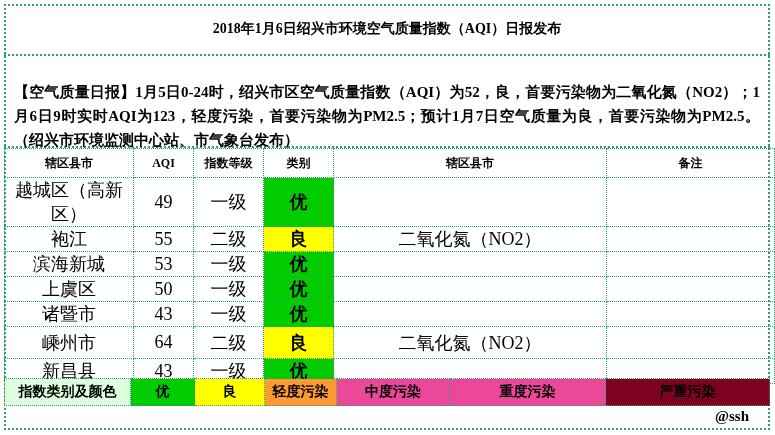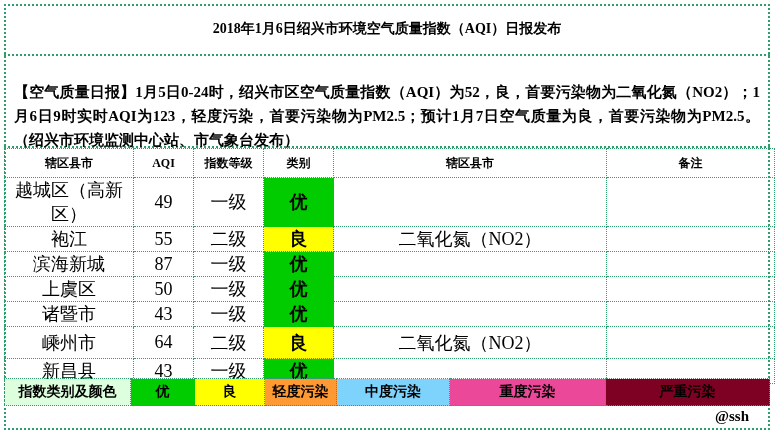--- a/index.html
+++ b/index.html
@@ -167,21 +167,21 @@
         <tr>
           <td class="c-region">袍江</td>
           <td class="c-aqi">55</td>
           <td class="c-level">二级</td>
           <td class="c-cat cat-liang" style="background: rgb(255, 255, 0);">良</td>
           <td class="c-poll">二氧化氮（NO2）</td>
           <td class="c-note"></td>
         </tr>
         <tr>
           <td class="c-region">滨海新城</td>
-          <td class="c-aqi">87</td>
+          <td class="c-aqi">53</td>
           <td class="c-level">一级</td>
           <td class="c-cat cat-you" style="background: rgb(0, 204, 0);">优</td>
           <td class="c-poll"></td>
           <td class="c-note"></td>
         </tr>
         <tr>
           <td class="c-region">上虞区</td>
           <td class="c-aqi">50</td>
           <td class="c-level">一级</td>
           <td class="c-cat cat-you" style="background: rgb(0, 204, 0);">优</td>
@@ -215,21 +215,21 @@
       </tbody>
   </table>
 
   <table class="legend" style="top: 378px;">
     <tbody>
       <tr>
         <td class="lg-label" style="background: rgb(221, 255, 221);">指数类别及颜色</td>
         <td class="lg-you" style="background: rgb(0, 204, 0);">优</td>
         <td class="lg-liang" style="background: rgb(255, 255, 0);">良</td>
         <td class="lg-light" style="background: rgb(255, 153, 51);">轻度污染</td>
-        <td class="lg-mid" style="background: #7dd3fc;">中度污染</td>
+        <td class="lg-mid" style="background: #ec4899;">中度污染</td>
         <td class="lg-heavy" style="background: #ec4899;">重度污染</td>
         <td class="lg-severe" style="background: rgb(126, 0, 35);">严重污染</td>
       </tr>
     </tbody>
   </table>
 
   <div class="watermark">@ssh</div>
 </div>
 
 </body></html>

